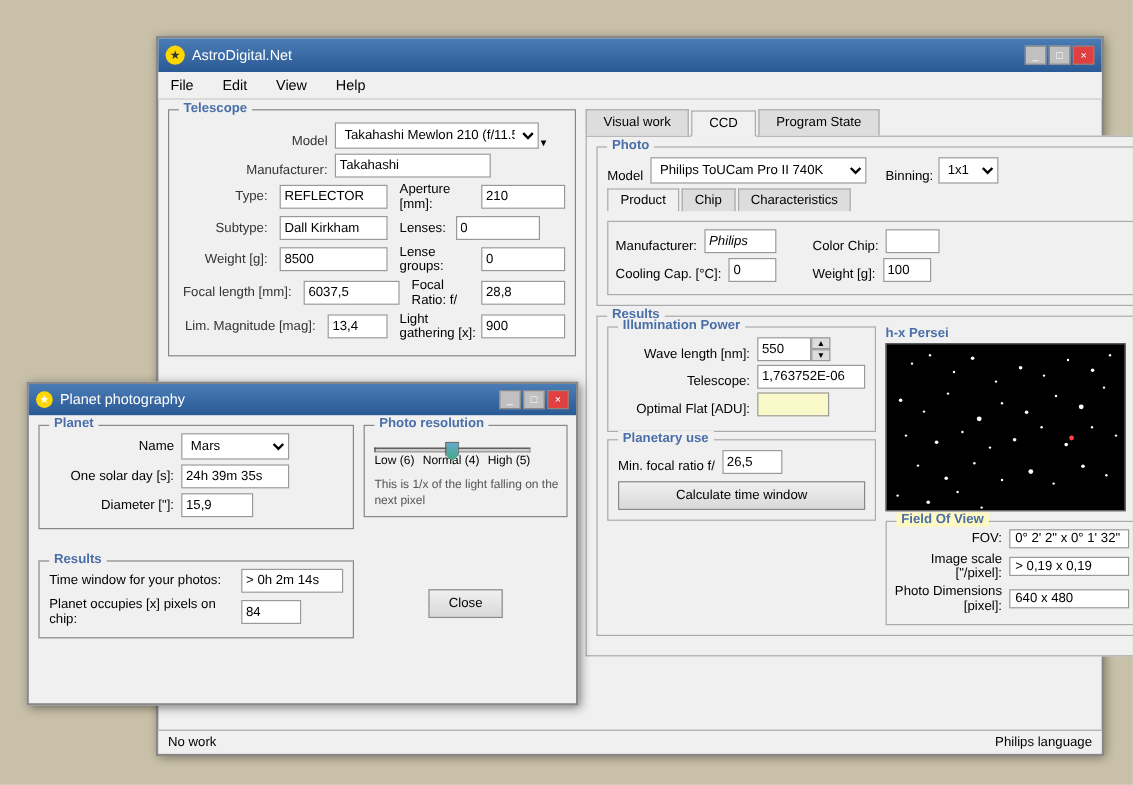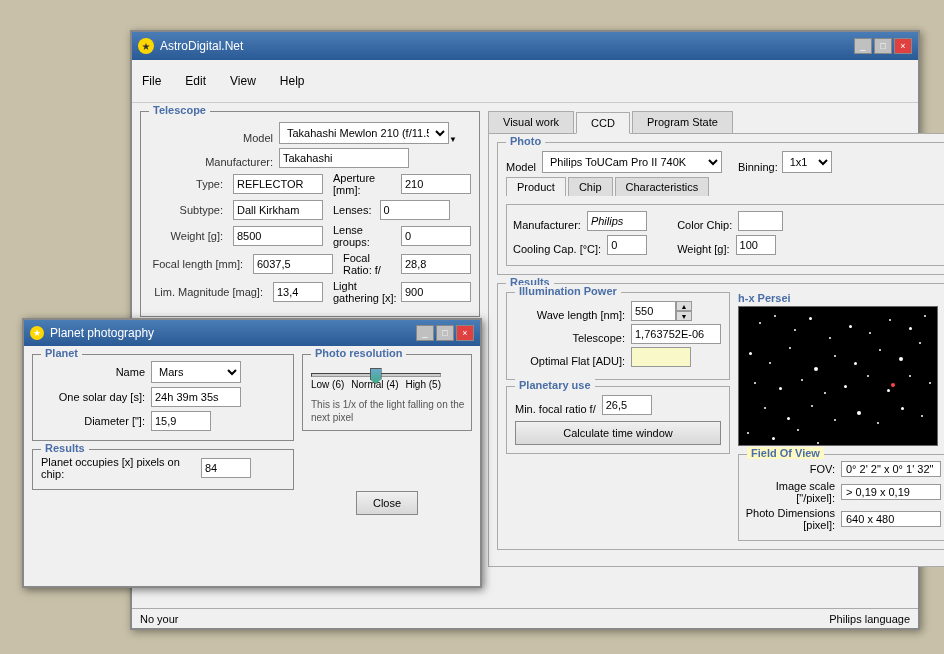--- a/index.html
+++ b/index.html
@@ -68,21 +68,21 @@
       justify-content: center;
       font-size: 9px;
       cursor: pointer;
     }
 
     .title-btn.close-btn { background: #e04040; color: white; }
 
     
     .menu-bar {
       background: #f0f0f0;
-      padding: 12px 6px;
+      padding: 2px 6px;
       display: flex;
       gap: 16px;
       border-bottom: 1px solid #ccc;
     }
 
     .menu-item {
       cursor: pointer;
       padding: 2px 4px;
       font-size: 12px;
     }
@@ -744,21 +744,21 @@
                 </div>
               </div>
             </div>
           </div>
         </div>
       </div>
     </div>
   </div>
 
   <div class="status-bar">
-    <span>No your</span>
+    <span>No work</span>
     <span>Philips language</span>
   </div>
 </div>
 
 <div class="planet-window">
   <div class="planet-title-bar">
     <div style="display:flex;align-items:center;gap:6px">
       <div style="width:14px;height:14px;background:#ffd700;border-radius:50%;font-size:9px;display:flex;align-items:center;justify-content:center">★</div>
       <span>Planet photography</span>
     </div>
@@ -766,40 +766,44 @@
       <div class="title-btn">_</div>
       <div class="title-btn">□</div>
       <div class="title-btn close-btn">×</div>
     </div>
   </div>
 
   <div class="planet-content">
 
     <div class="planet-left">
 
-      <div class="planet-group" style="margin-bottom:8px">
+      <div class="planet-group" style="margin-bottom:26px">
         <span class="planet-group-label">Planet</span>
         <div class="planet-form-row">
           <span class="planet-form-label">Name</span>
           <select class="form-select" style="width:90px">
             <option>Mars</option>
           </select>
         </div>
         <div class="planet-form-row" style="margin-top:4px">
           <span class="planet-form-label">One solar day [s]:</span>
           <input class="form-input" style="width: 90px;" type="text" value="24h 39m 35s">
         </div>
         <div class="planet-form-row" style="margin-top:4px">
           <span class="planet-form-label">Diameter ["]:</span>
           <input class="form-input" style="width: 60px;" type="text" value="15,9">
         </div>
       </div>
 
       <div class="results-group">
         <span class="results-group-label">Results</span>
+        <div class="planet-form-row" style="margin-bottom:4px">
+          <span style="font-size:11px;width:160px">Time window for your photos:</span>
+          <input class="form-input" style="width: 85px;" type="text" value="&gt; 0h 2m 14s">
+        </div>
         <div class="planet-form-row">
           <span style="font-size:11px;width:160px">Planet occupies [x] pixels on chip:</span>
           <input class="form-input" style="width: 50px;" type="text" value="84">
         </div>
       </div>
     </div>
 
     <div class="planet-right">
       <div class="planet-group" style="margin-bottom:8px">
         <span class="planet-group-label">Photo resolution</span>

